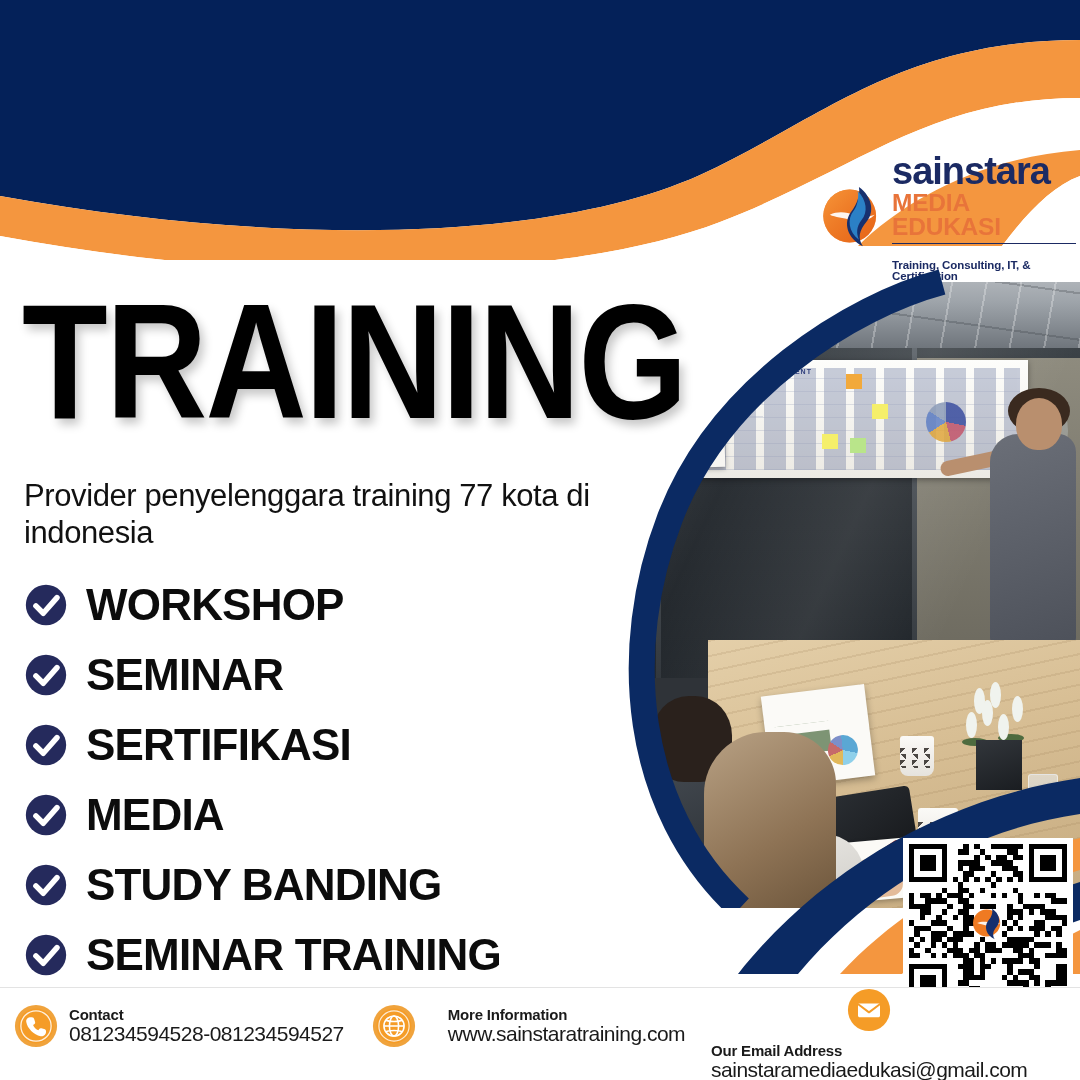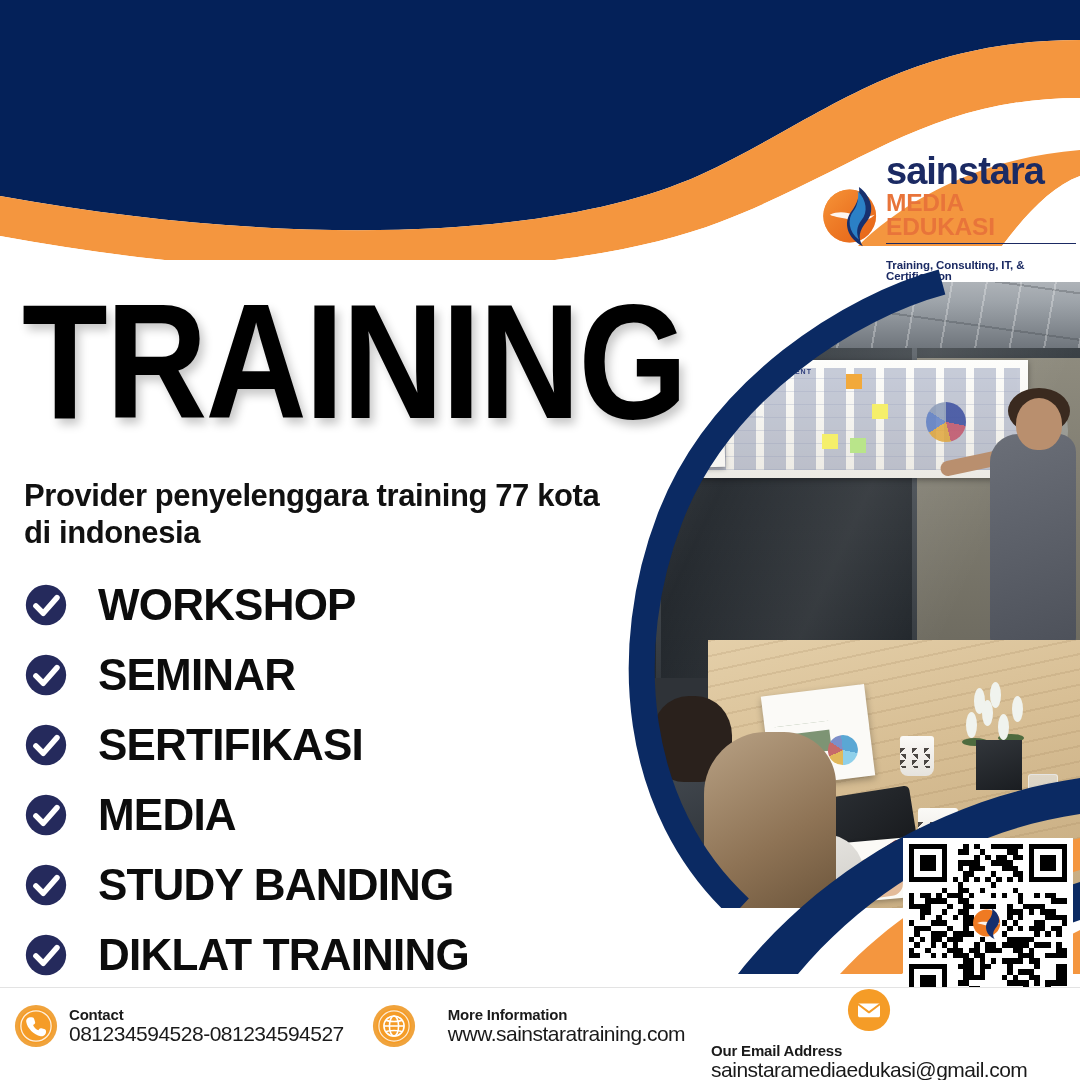--- a/index.html
+++ b/index.html
@@ -28,21 +28,21 @@
 
   
   .logo-block {
     position: absolute;
     left: 818px;
     top: 170px;
     width: 258px;
     height: 92px;
     display: flex;
     align-items: center;
-    gap: 2px;
+    gap: 8px;
   }
   .logo-mark {
     width: 66px; height: 66px;
     flex: 0 0 66px;
   }
   .logo-text {
     display: flex;
     flex-direction: column;
     line-height: 1;
     padding-top: 2px;
@@ -308,36 +308,36 @@
     text-shadow: 5px 6px 10px rgba(0,0,0,.22);
     white-space: nowrap;
   }
   .subhead {
     position: absolute;
     left: 24px;
     top: 478px;
     width: 600px;
     font-size: 31px;
     line-height: 1.18;
-    font-weight: 700;
+    font-weight: 400;
     color: #111111;
     letter-spacing: -0.4px;
   }
 
   
   .checklist {
     position: absolute;
     left: 24px;
     top: 570px;
     width: 600px;
   }
   .check-row {
     display: flex;
     align-items: center;
-    gap: 30px;
+    gap: 18px;
     height: 70px;
   }
   .check-ico {
     flex: 0 0 44px;
     width: 44px; height: 44px;
   }
   .check-label {
     font-size: 44px;
     font-weight: 700;
     color: #0c0c0c;
@@ -556,21 +556,21 @@
         <path d="M13 25 L21 33 L36 16" fill="none" stroke="#fff" stroke-width="6" stroke-linecap="round" stroke-linejoin="round"></path>
       </svg>
       <span class="check-label">STUDY BANDING</span>
     </div>
 
     <div class="check-row">
       <svg class="check-ico" viewBox="0 0 48 48">
         <circle cx="24" cy="24" r="22" fill="#252A5C"></circle>
         <path d="M13 25 L21 33 L36 16" fill="none" stroke="#fff" stroke-width="6" stroke-linecap="round" stroke-linejoin="round"></path>
       </svg>
-      <span class="check-label">DIKLAT TRAINING</span>
+      <span class="check-label">SEMINAR TRAINING</span>
     </div>
 
   </div>
 
   <svg class="ribbons" viewBox="0 0 360 230">
     <path d="M360 0 L360 36 C250 52 150 110 78 196 L18 196 C100 92 224 20 360 0 Z" fill="#0b2a63"></path>
     <path d="M360 60 L360 92 C288 112 226 150 182 196 L120 196 C180 132 262 82 360 60 Z" fill="#F4963F"></path>
     <path d="M360 104 L360 142 C320 156 290 172 268 196 L206 196 C250 156 300 122 360 104 Z" fill="#0b2a63"></path>
     <path d="M360 152 L360 196 L296 196 C316 178 336 164 360 152 Z" fill="#F4963F"></path>
   </svg>

